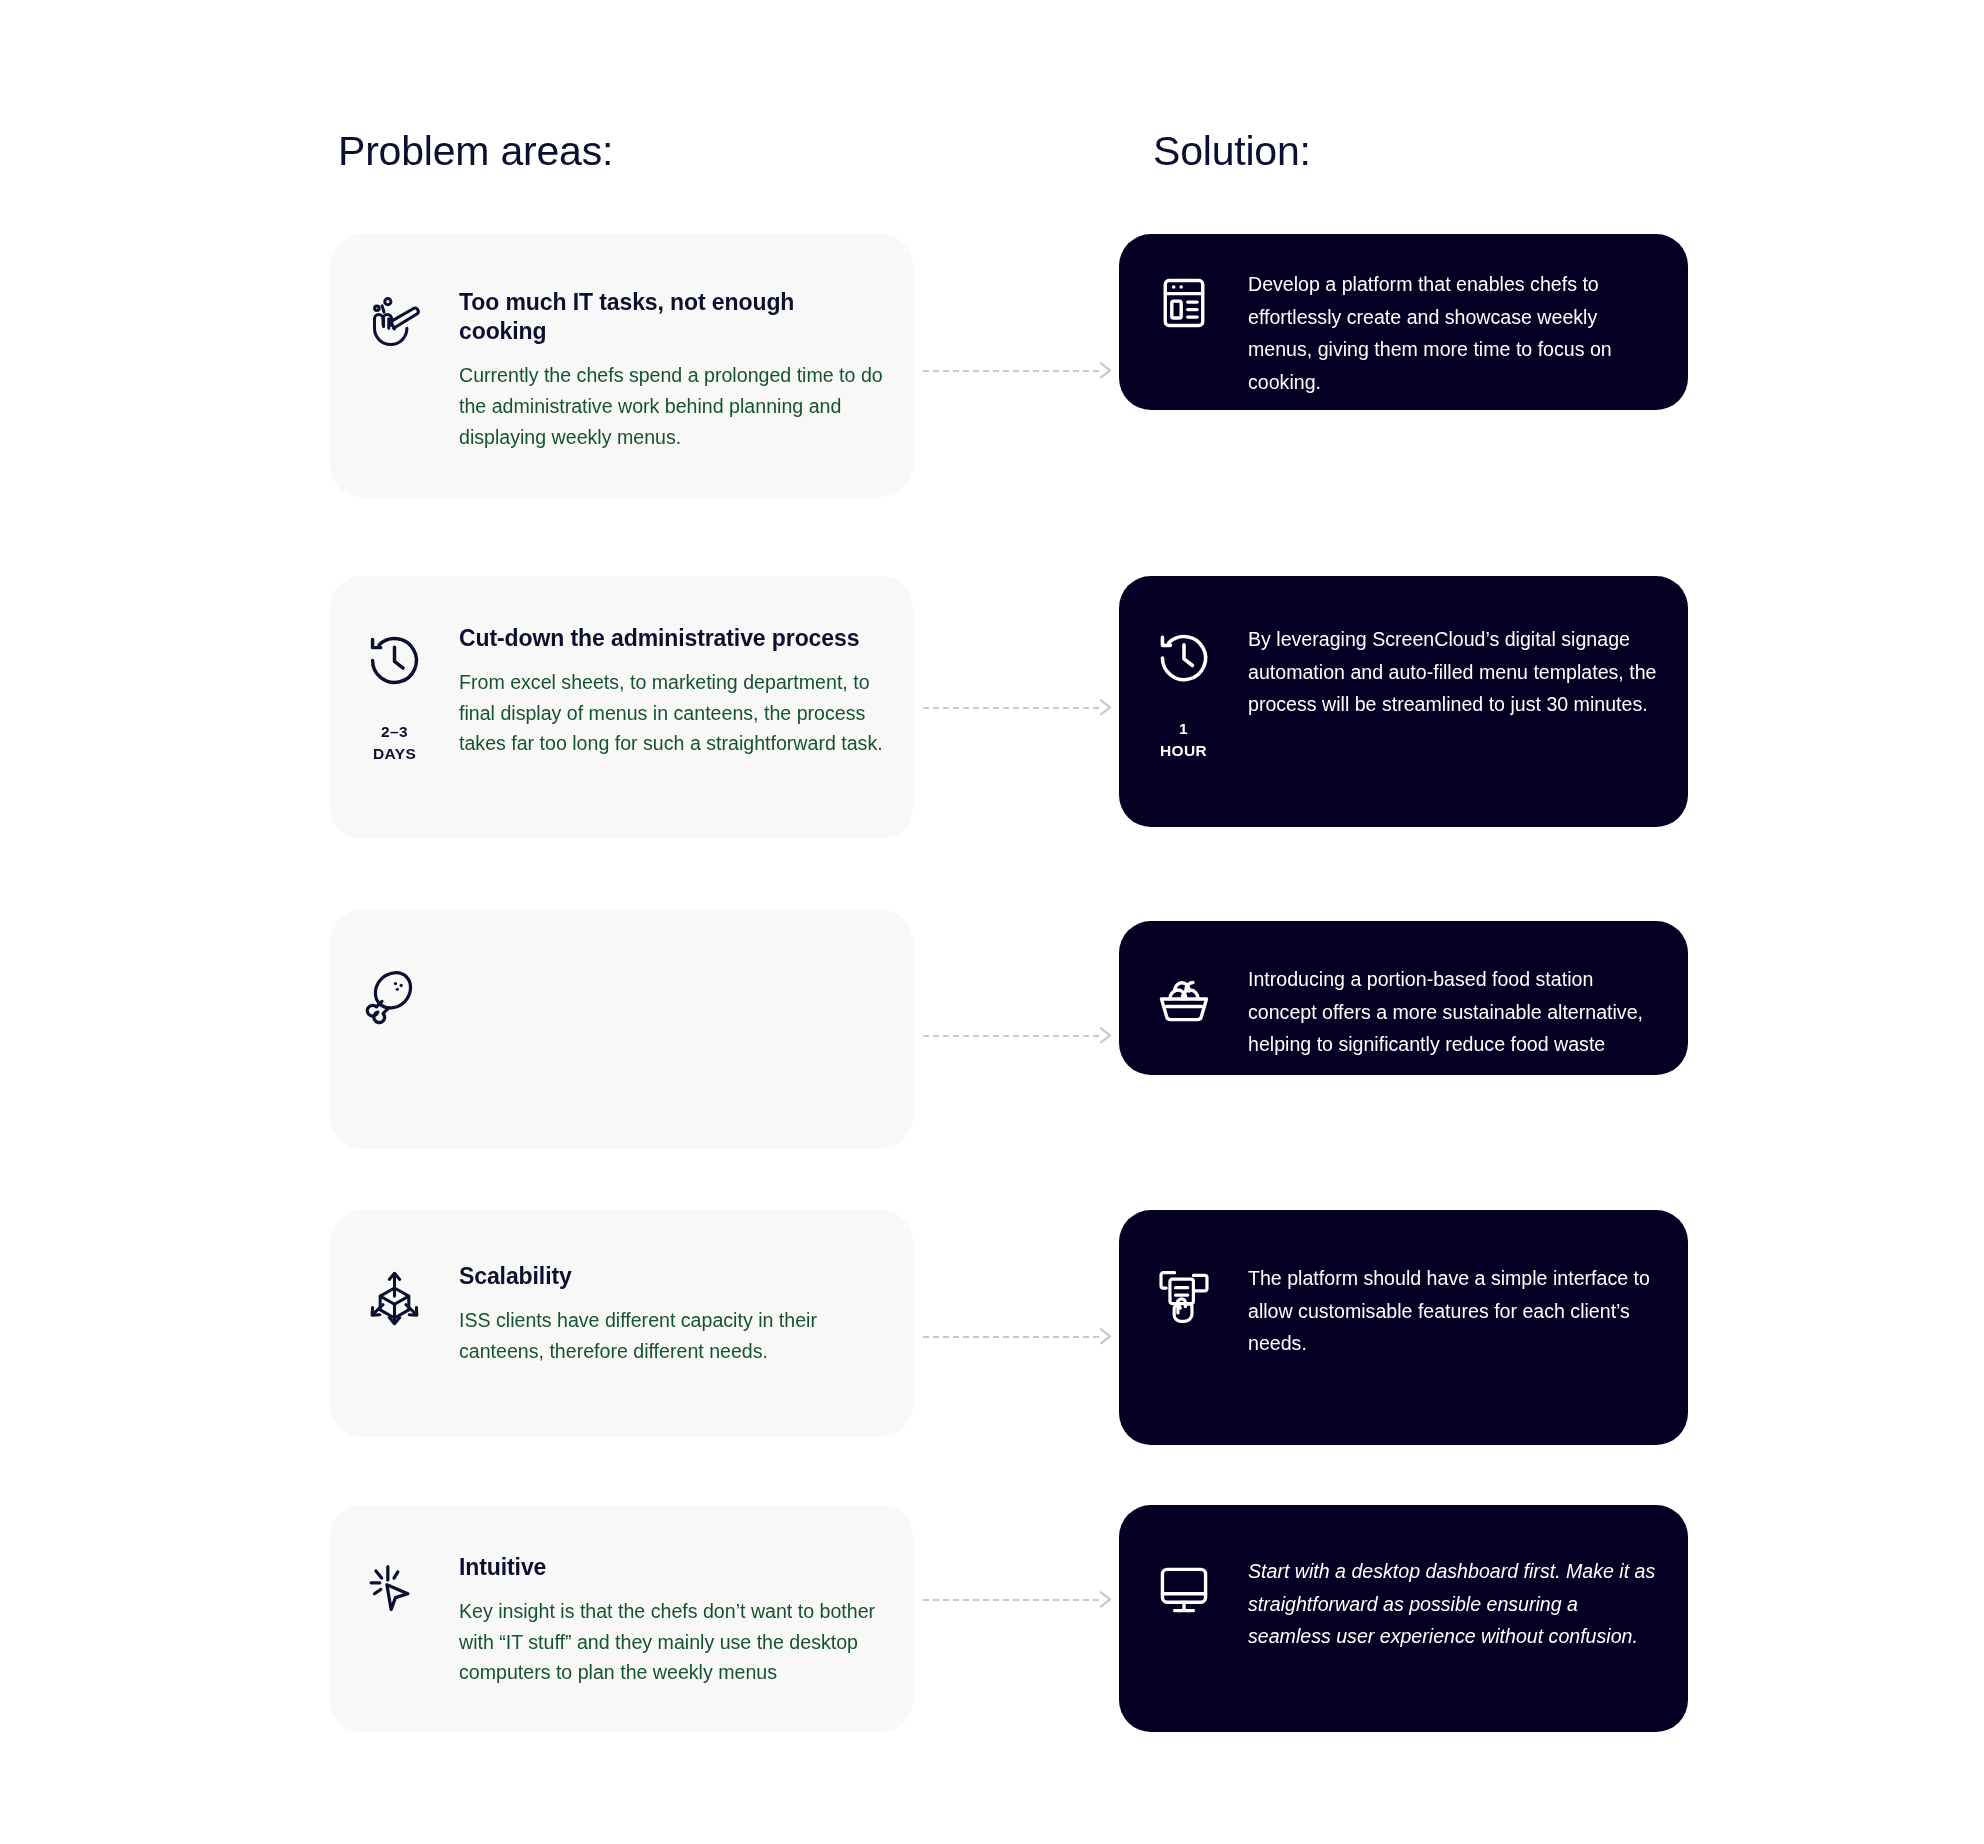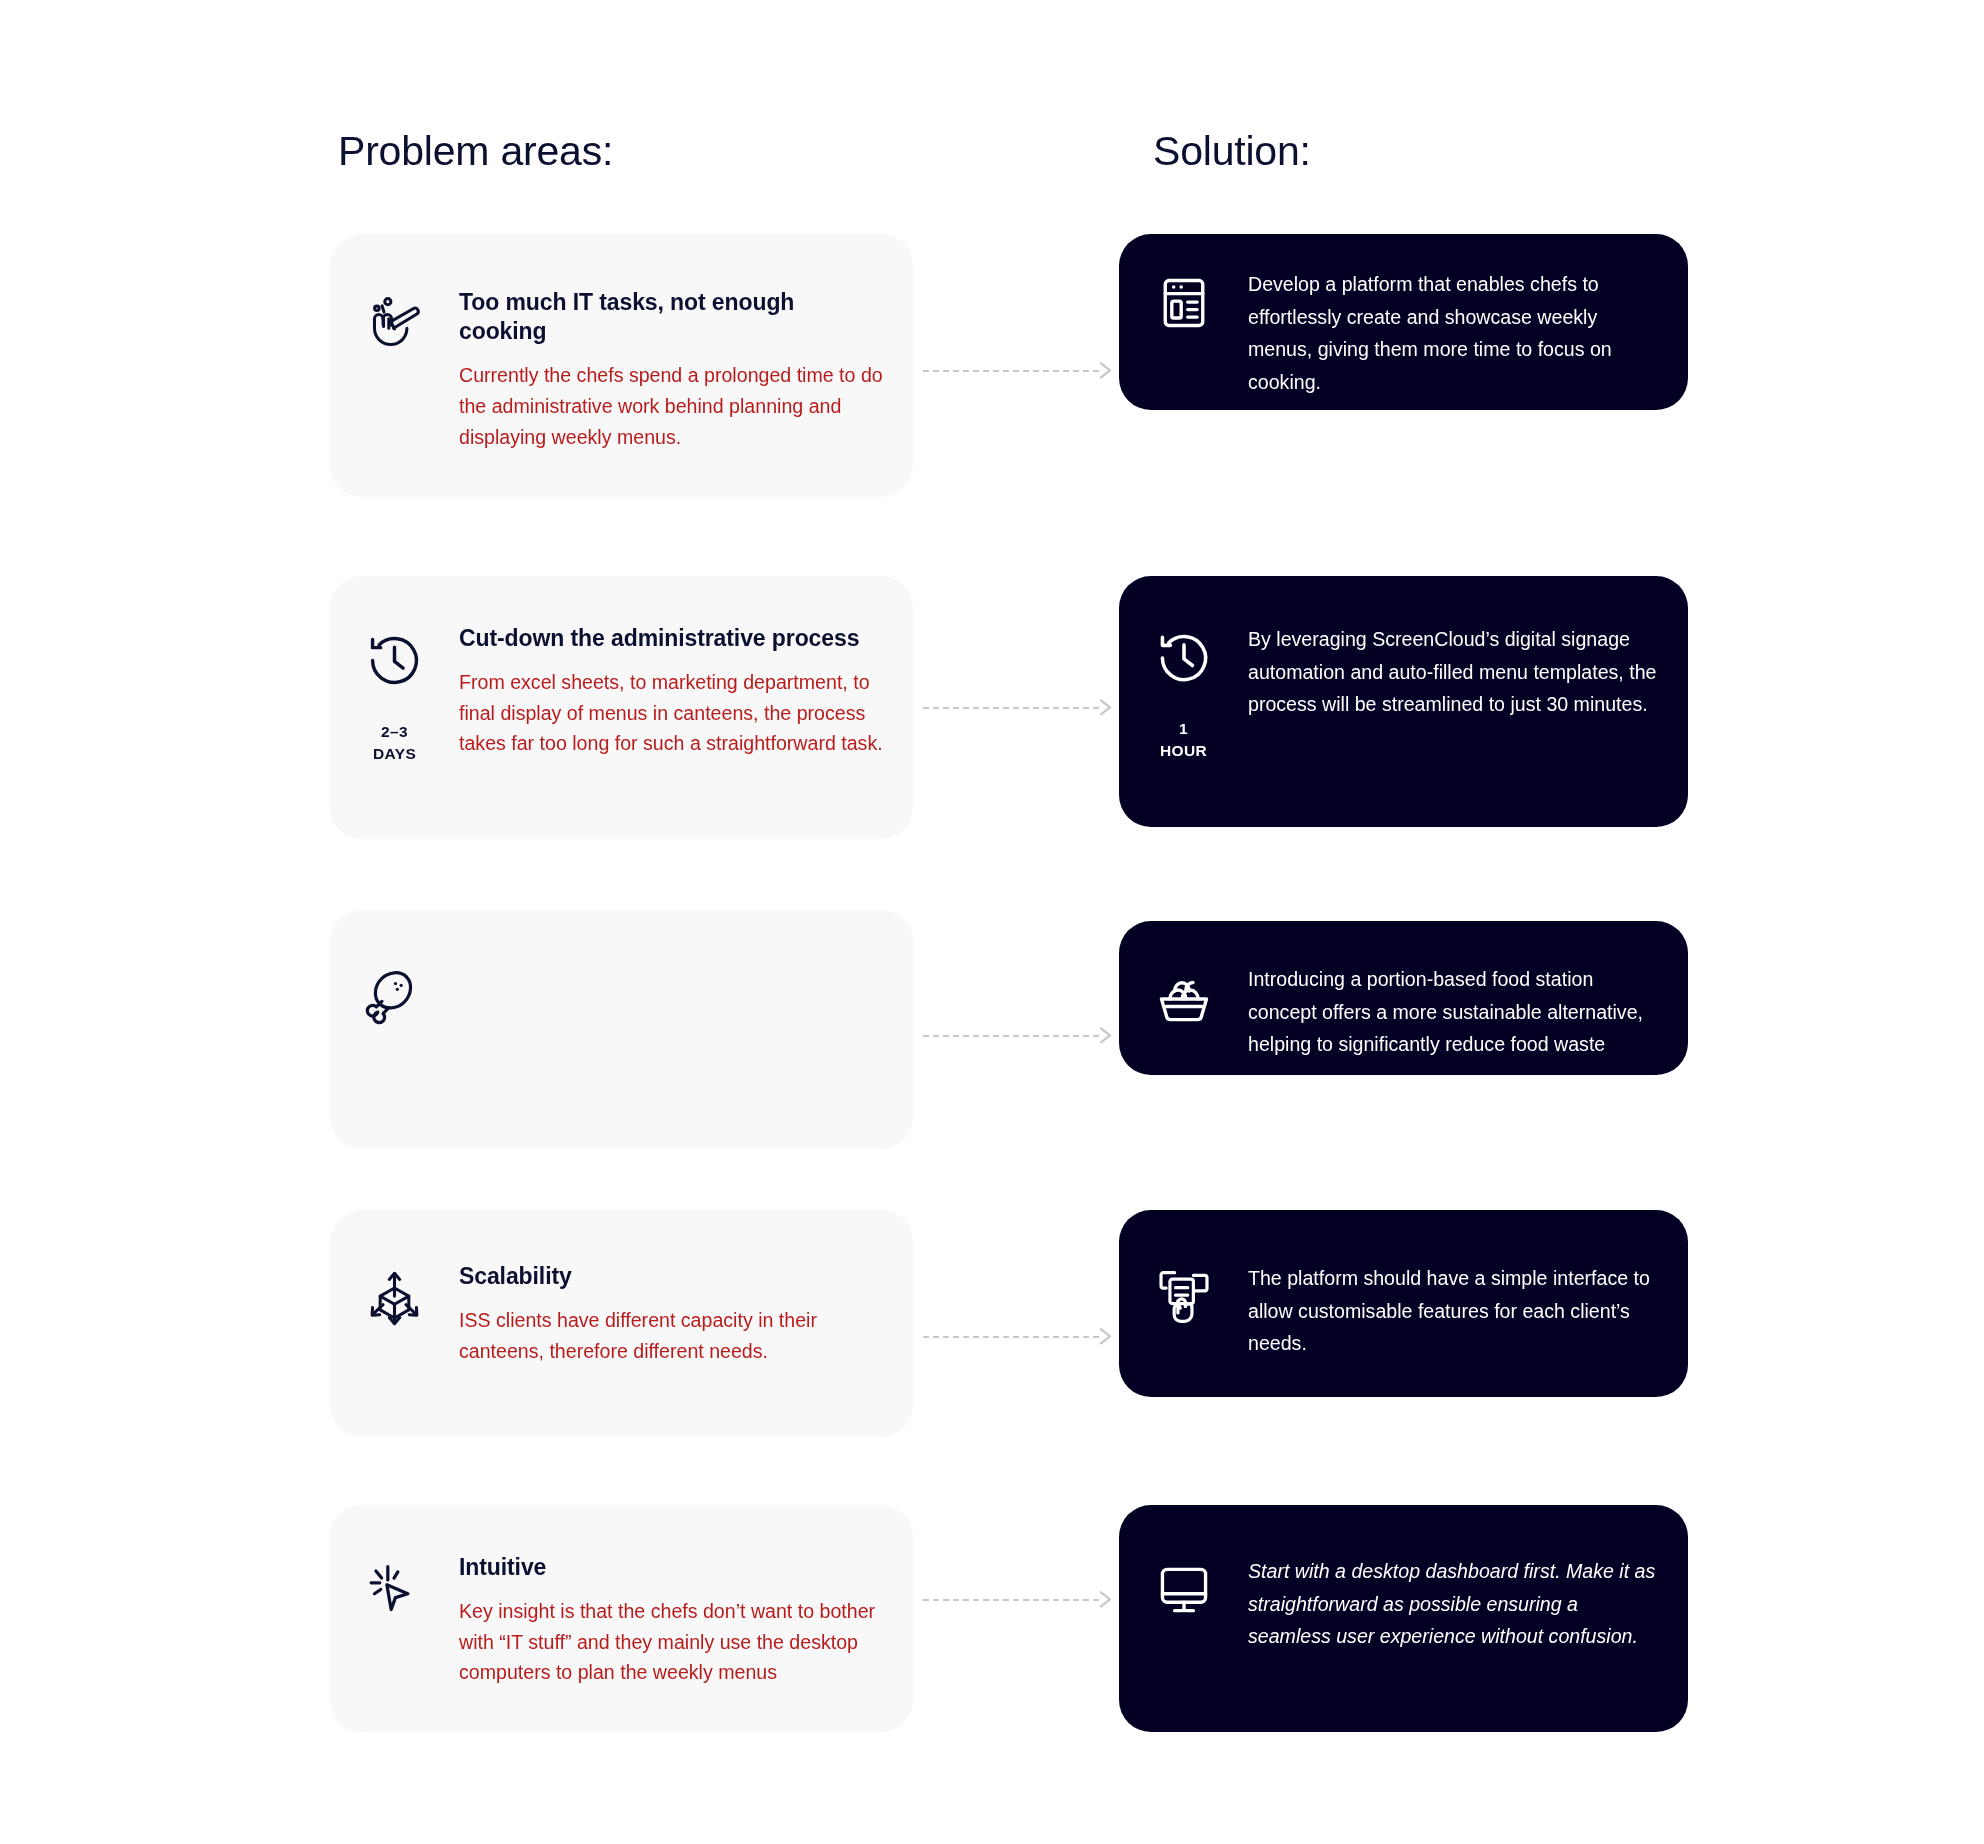--- a/index.html
+++ b/index.html
@@ -70,21 +70,21 @@
     font-weight: 700;
     line-height: 1.28;
     letter-spacing: -0.1px;
     color: #0c1030;
     margin-bottom: 13.4px;
   }
   .p-desc {
     font-size: 19.6px;
     font-weight: 400;
     line-height: 1.57;
-    color: #b91c1c;
+    color: #14532d;
   }
 
   
   .s-card {
     position: absolute;
     left: 1119px;
     width: 569px;
     background: #030024;
     border-radius: 32px;
     display: flex;
@@ -302,21 +302,21 @@
       </div>
     </div>
 
     <div class="connector" style="top:1326px;">
       <div class="line"></div>
       <svg class="head" viewBox="0 0 24 20" fill="none" stroke="#c9c9cd" stroke-width="2.4" stroke-linecap="round" stroke-linejoin="round">
         <path d="M6 3 L15 10 L6 17"></path>
       </svg>
     </div>
 
-    <div class="s-card" style="top:1210px; height:187px; padding:52px 0 12px 0;">
+    <div class="s-card" style="top:1210px; height:235px; padding:52px 0 12px 0;">
       <div class="s-iconwrap">
         <svg class="s-icon" viewBox="0 0 64 64" fill="none" stroke="#ffffff" stroke-width="3.4" stroke-linecap="round" stroke-linejoin="round">
           <path d="M22 6 H10 a2.5 2.5 0 0 0-2.5 2.5 V20 a2.5 2.5 0 0 0 2.5 2.5 H13"></path>
           <path d="M42 9 H54 a2.5 2.5 0 0 1 2.5 2.5 V23 a2.5 2.5 0 0 1-2.5 2.5 H44"></path>
           <rect x="17" y="13" width="25" height="26" rx="2.5"></rect>
           <path d="M23 22 H36 M23 30 H36"></path>
           <path d="M25.5 36 v13"></path>
           <path d="M25.5 38 a4 4 0 0 1 8 0 v4"></path>
           <path d="M33.5 42 a3.6 3.6 0 0 1 7 0 v8 a8 8 0 0 1-8 8 h-4 a7 7 0 0 1-7-7 v-7 a3.3 3.3 0 0 1 6.5 0"></path>
         </svg>

